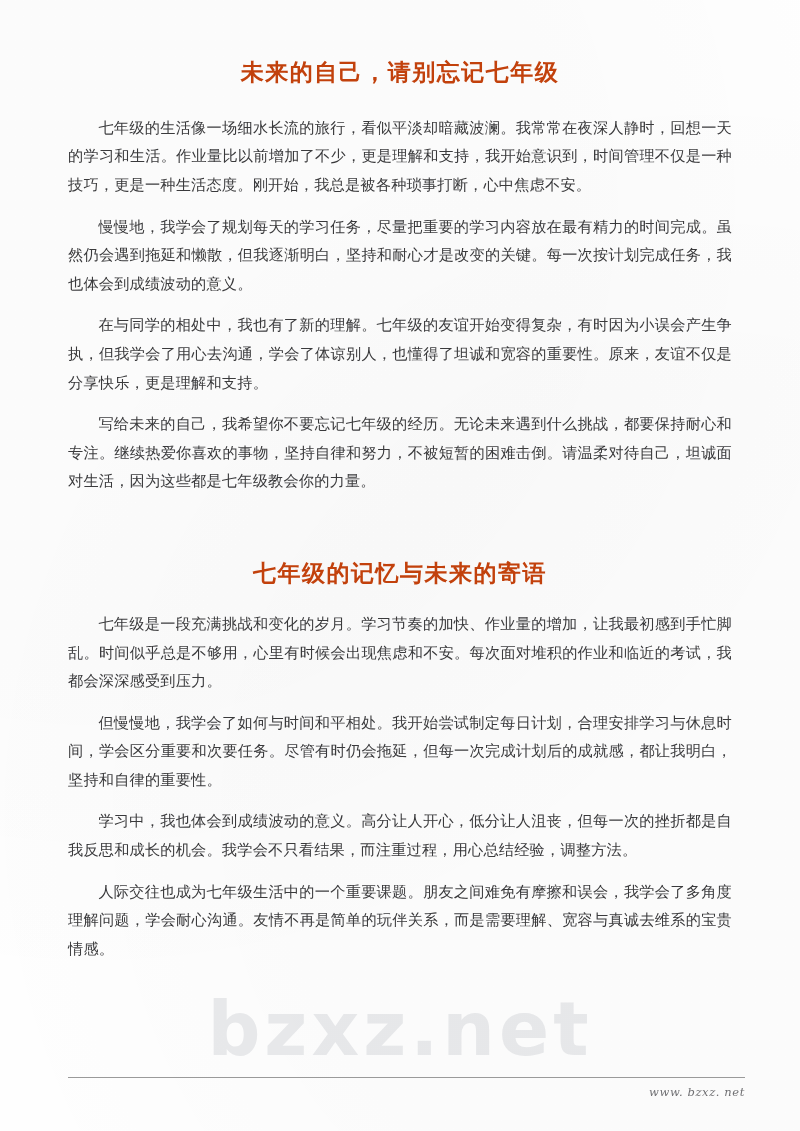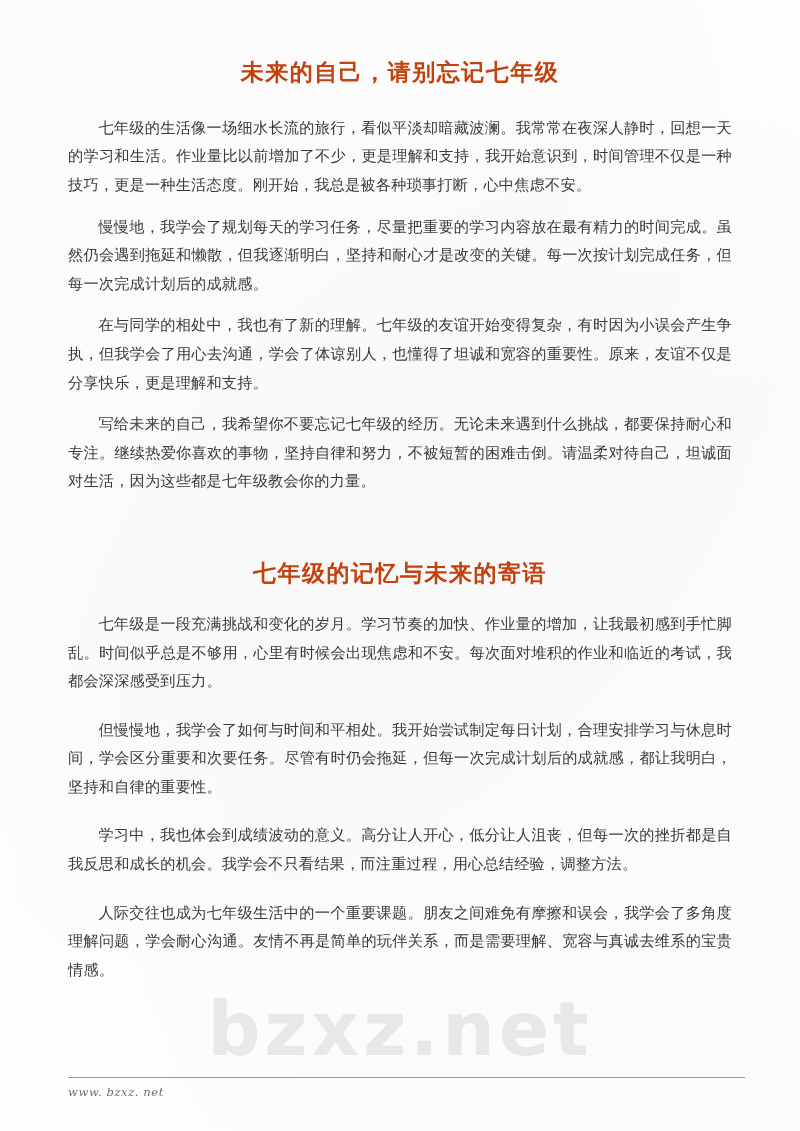--- a/index.html
+++ b/index.html
@@ -80,39 +80,39 @@
     font-size: 15.2px;
     line-height: 28.6px;
     color: #3a3a3c;
     letter-spacing: 0.2px;
   }
 
   .section-1 .body-block { padding-top: 27px; }
   .section-1 .para + .para { margin-top: 13px; }
 
   .section-2 .body-block { padding-top: 22px; }
-  .section-2 .para + .para { margin-top: 20px; }
+  .section-2 .para + .para { margin-top: 13px; }
 
   .section-gap { height: 62px; }
 
   .footer {
     position: absolute;
     left: 68px;
     width: 677px;
     top: 1077px;
     z-index: 2;
   }
   .footer-rule {
     height: 1px;
     background: #9a9a9a;
     width: 100%;
   }
   .footer-text {
     margin-top: 7px;
-    text-align: left;
+    text-align: right;
     font-family: "DejaVu Serif", "Liberation Serif", serif;
     font-style: italic;
     font-size: 11.5px;
     letter-spacing: 0.6px;
     color: #6f6f72;
   }
 </style>
 </head>
 <body>
 
@@ -121,21 +121,21 @@
   <div class="paper-noise"></div>
 
   <div class="watermark">bzxz.net</div>
 
   <div class="content">
 
     <section class="section-1">
       <h1 class="doc-title">未来的自己，请别忘记七年级</h1>
       <div class="body-block">
         <p class="para">七年级的生活像一场细水长流的旅行，看似平淡却暗藏波澜。我常常在夜深人静时，回想一天的学习和生活。作业量比以前增加了不少，更是理解和支持，我开始意识到，时间管理不仅是一种技巧，更是一种生活态度。刚开始，我总是被各种琐事打断，心中焦虑不安。</p>
-        <p class="para">慢慢地，我学会了规划每天的学习任务，尽量把重要的学习内容放在最有精力的时间完成。虽然仍会遇到拖延和懒散，但我逐渐明白，坚持和耐心才是改变的关键。每一次按计划完成任务，但每一次完成计划后的成就感。</p>
+        <p class="para">慢慢地，我学会了规划每天的学习任务，尽量把重要的学习内容放在最有精力的时间完成。虽然仍会遇到拖延和懒散，但我逐渐明白，坚持和耐心才是改变的关键。每一次按计划完成任务，我也体会到成绩波动的意义。</p>
         <p class="para">在与同学的相处中，我也有了新的理解。七年级的友谊开始变得复杂，有时因为小误会产生争执，但我学会了用心去沟通，学会了体谅别人，也懂得了坦诚和宽容的重要性。原来，友谊不仅是分享快乐，更是理解和支持。</p>
         <p class="para">写给未来的自己，我希望你不要忘记七年级的经历。无论未来遇到什么挑战，都要保持耐心和专注。继续热爱你喜欢的事物，坚持自律和努力，不被短暂的困难击倒。请温柔对待自己，坦诚面对生活，因为这些都是七年级教会你的力量。</p>
       </div>
     </section>
 
     <div class="section-gap"></div>
 
     <section class="section-2">
       <h1 class="doc-title">七年级的记忆与未来的寄语</h1>
       <div class="body-block">

